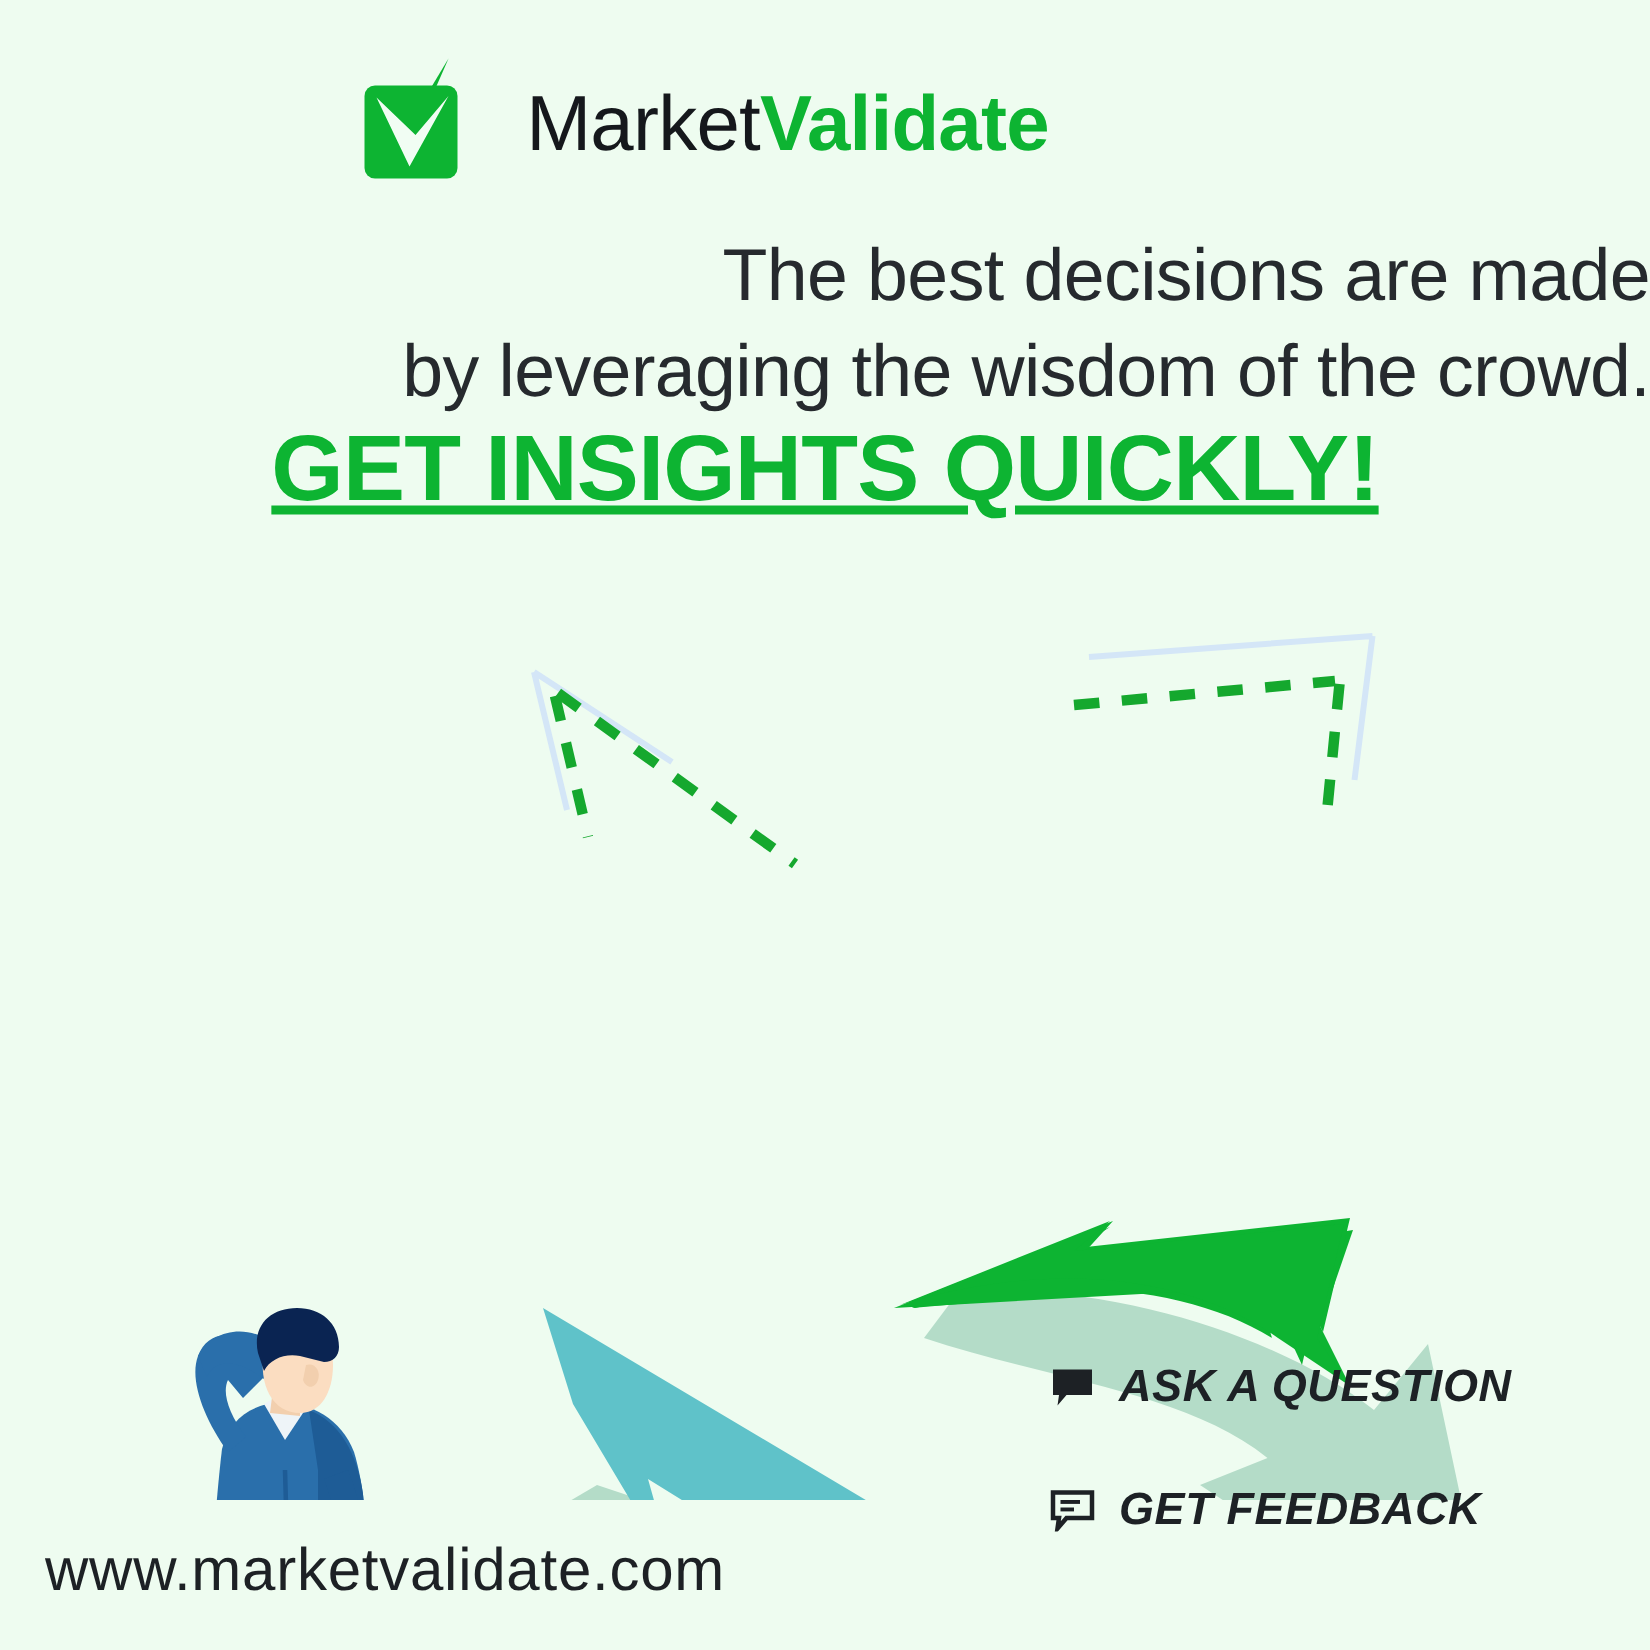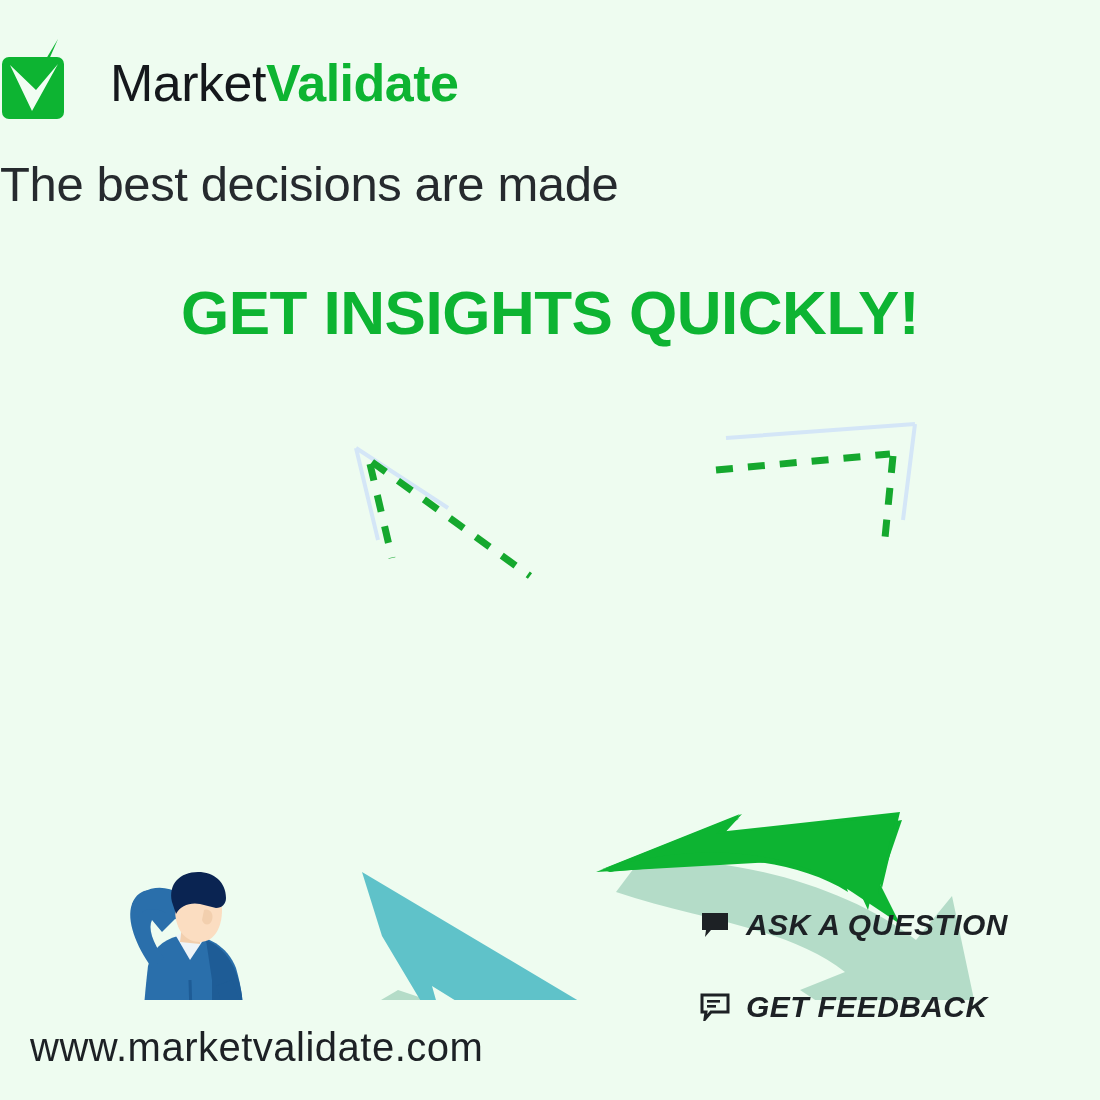--- a/index.html
+++ b/index.html
@@ -18,20 +18,21 @@
 
   
   .logo-row {
     position: absolute;
     top: 38px;
     left: 0;
     width: 940px;
     height: 90px;
     display: flex;
     align-items: center;
+    justify-content: center;
   }
   .logo-mark {
     position: relative;
     width: 96px;
     height: 92px;
     margin-right: 14px;
     flex: none;
   }
   .logo-mark svg { display: block; }
   .logo-text {
@@ -43,40 +44,41 @@
   }
   .logo-text .part-a { color: #15181c; font-weight: 500; }
   .logo-text .part-b { color: #0db432; font-weight: 700; }
 
   
   .headline {
     position: absolute;
     top: 152px;
     left: 0;
     width: 1100px;
-    text-align: left;
+    text-align: right;
     color: #262a2e;
     font-size: 49px;
     line-height: 64px;
     font-weight: 400;
     letter-spacing: -0.4px;
   }
   .headline .line { display: block; }
 
   .subhead {
     position: absolute;
     top: 278px;
     left: 0;
     width: 1100px;
     text-align: center;
     color: #0db432;
     font-size: 62px;
     line-height: 70px;
     font-weight: 700;
     letter-spacing: -0.5px;
+    text-decoration: underline;
   }
 
   
   .illustration {
     position: absolute;
     top: 380px;
     left: 0;
     width: 1100px;
     height: 620px;
   }
@@ -139,20 +141,21 @@
         <path d="M10 28 L32 74 L58 27 L36 53 Z" fill="#f1fdf3"></path>
       </svg>
     </div>
     <div class="logo-text">
       <span class="part-a">Market</span><span class="part-b">Validate</span>
     </div>
   </div>
 
   <div class="headline">
     <span class="line">The best decisions are made</span>
+    <span class="line">by leveraging the wisdom of the crowd.</span>
   </div>
 
   <div class="subhead">GET INSIGHTS QUICKLY!</div>
 
   <div class="illustration">
     <svg width="1100" height="620" viewBox="0 0 1100 620">
 
       <g fill="none" stroke="#d4e6f7" stroke-width="4">
         <path d="M356 68 L448 128 M356 68 L378 160"></path>
         <path d="M726 58 L915 44 M915 44 L903 140"></path>

